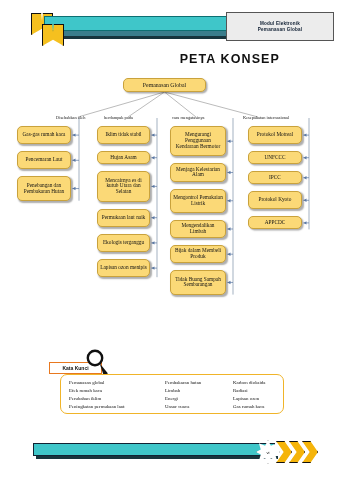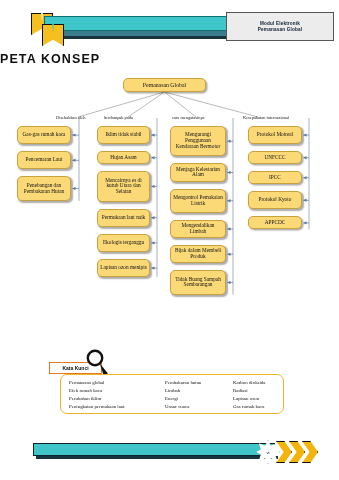--- a/index.html
+++ b/index.html
@@ -20,21 +20,21 @@
   .chevshape{width:22px;height:22px;background:#f5c01f;
              border:1px solid #111;box-sizing:border-box;
              clip-path:polygon(0 0,46% 0,50% 36%,54% 0,100% 0,100% 100%,50% 72%,0 100%);}
   .hdr-label{position:absolute;left:226px;top:12px;width:108px;height:29px;
              background:#ececec;border:1px solid #555;box-sizing:border-box;
              display:flex;flex-direction:column;align-items:center;
              justify-content:center;gap:1px;}
   .hdr-label span{font-size:4.6px;font-weight:bold;letter-spacing:.2px;
                   color:#0c1c30;font-family:"Liberation Sans",sans-serif;}
 
-  .page-title{position:absolute;left:0;top:52px;width:280px;text-align:left;
+  .page-title{position:absolute;left:0;top:52px;width:280px;text-align:right;
               font-family:"Liberation Sans",sans-serif;font-size:12.5px;
               font-weight:bold;letter-spacing:1.1px;color:#111;}
 
   
   #map{position:absolute;left:0;top:72px;width:339px;height:275px;}
   #lines{position:absolute;left:0;top:0;width:339px;height:275px;}
 
   .node{position:absolute;box-sizing:border-box;background:#fbd977;
         border:1px solid #c9a23c;border-radius:5px;
         box-shadow:1.5px 1.5px 1.5px rgba(0,0,0,.32);

